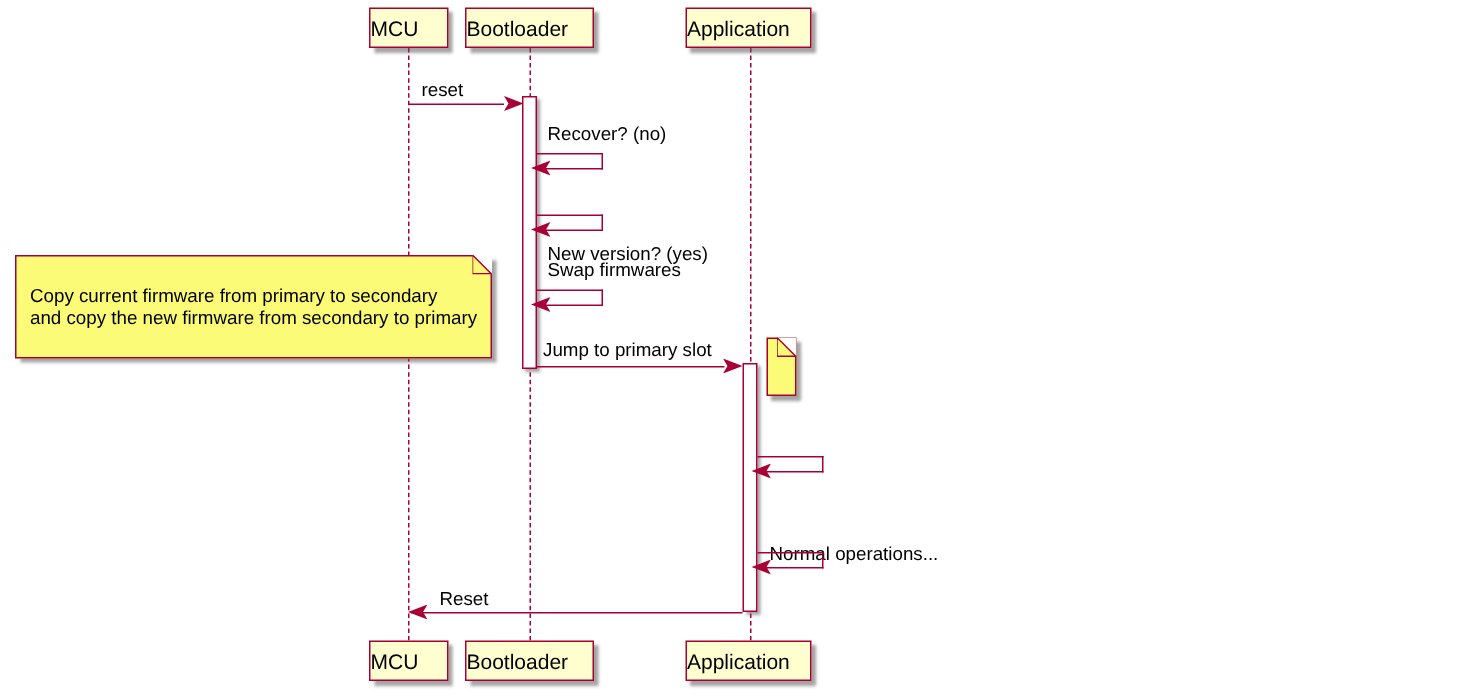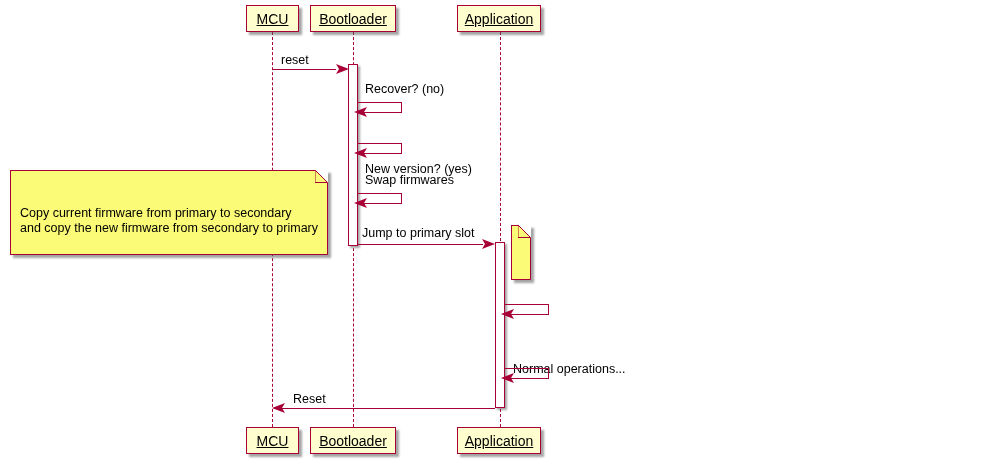--- a/index.html
+++ b/index.html
@@ -19,23 +19,21 @@
   }
   .participant {
     position: absolute;
     box-sizing: border-box;
     height: 27px;
     background: var(--participant_fill, #FEFECE);
     border: 1.5px solid var(--border, #A80036);
     box-shadow: 3px 3px 2px rgba(90,90,90,0.55);
     display: flex;
     align-items: center;
-    justify-content: center;
     font-size: 14px;
-    text-decoration: underline;
   }
   .bar {
     position: absolute;
     box-sizing: border-box;
     width: 10px;
     background: #ffffff;
     border: 1px solid var(--border, #A80036);
     box-shadow: 2px 2px 2px rgba(90,90,90,0.55);
   }
   .msg-label {
@@ -60,21 +58,21 @@
   .ah { position: absolute; display: block; }
   .ah polygon { fill: var(--border, #A80036); }
   .loop .ah { left: -4px; bottom: -5px; }
   .note {
     position: absolute;
     background: var(--note_fill, #FBFB77);
     border: 1px solid var(--border, #A80036);
     box-shadow: 3px 3px 2px rgba(90,90,90,0.55);
     font-size: 12.5px;
     line-height: 15px;
-    padding: 20px 9px 3px 9px;
+    padding: 4px 9px 3px 9px;
     white-space: pre-line;
   }
   .fold { position: absolute; top: -1px; right: -1px; }
   .fold-mask { fill: #ffffff; }
   .fold-flap { fill: var(--note_fill, #FBFB77); stroke: var(--border, #A80036); stroke-width: 1; }
 </style>
 </head>
 <body>
 
 <div id="canvas">

